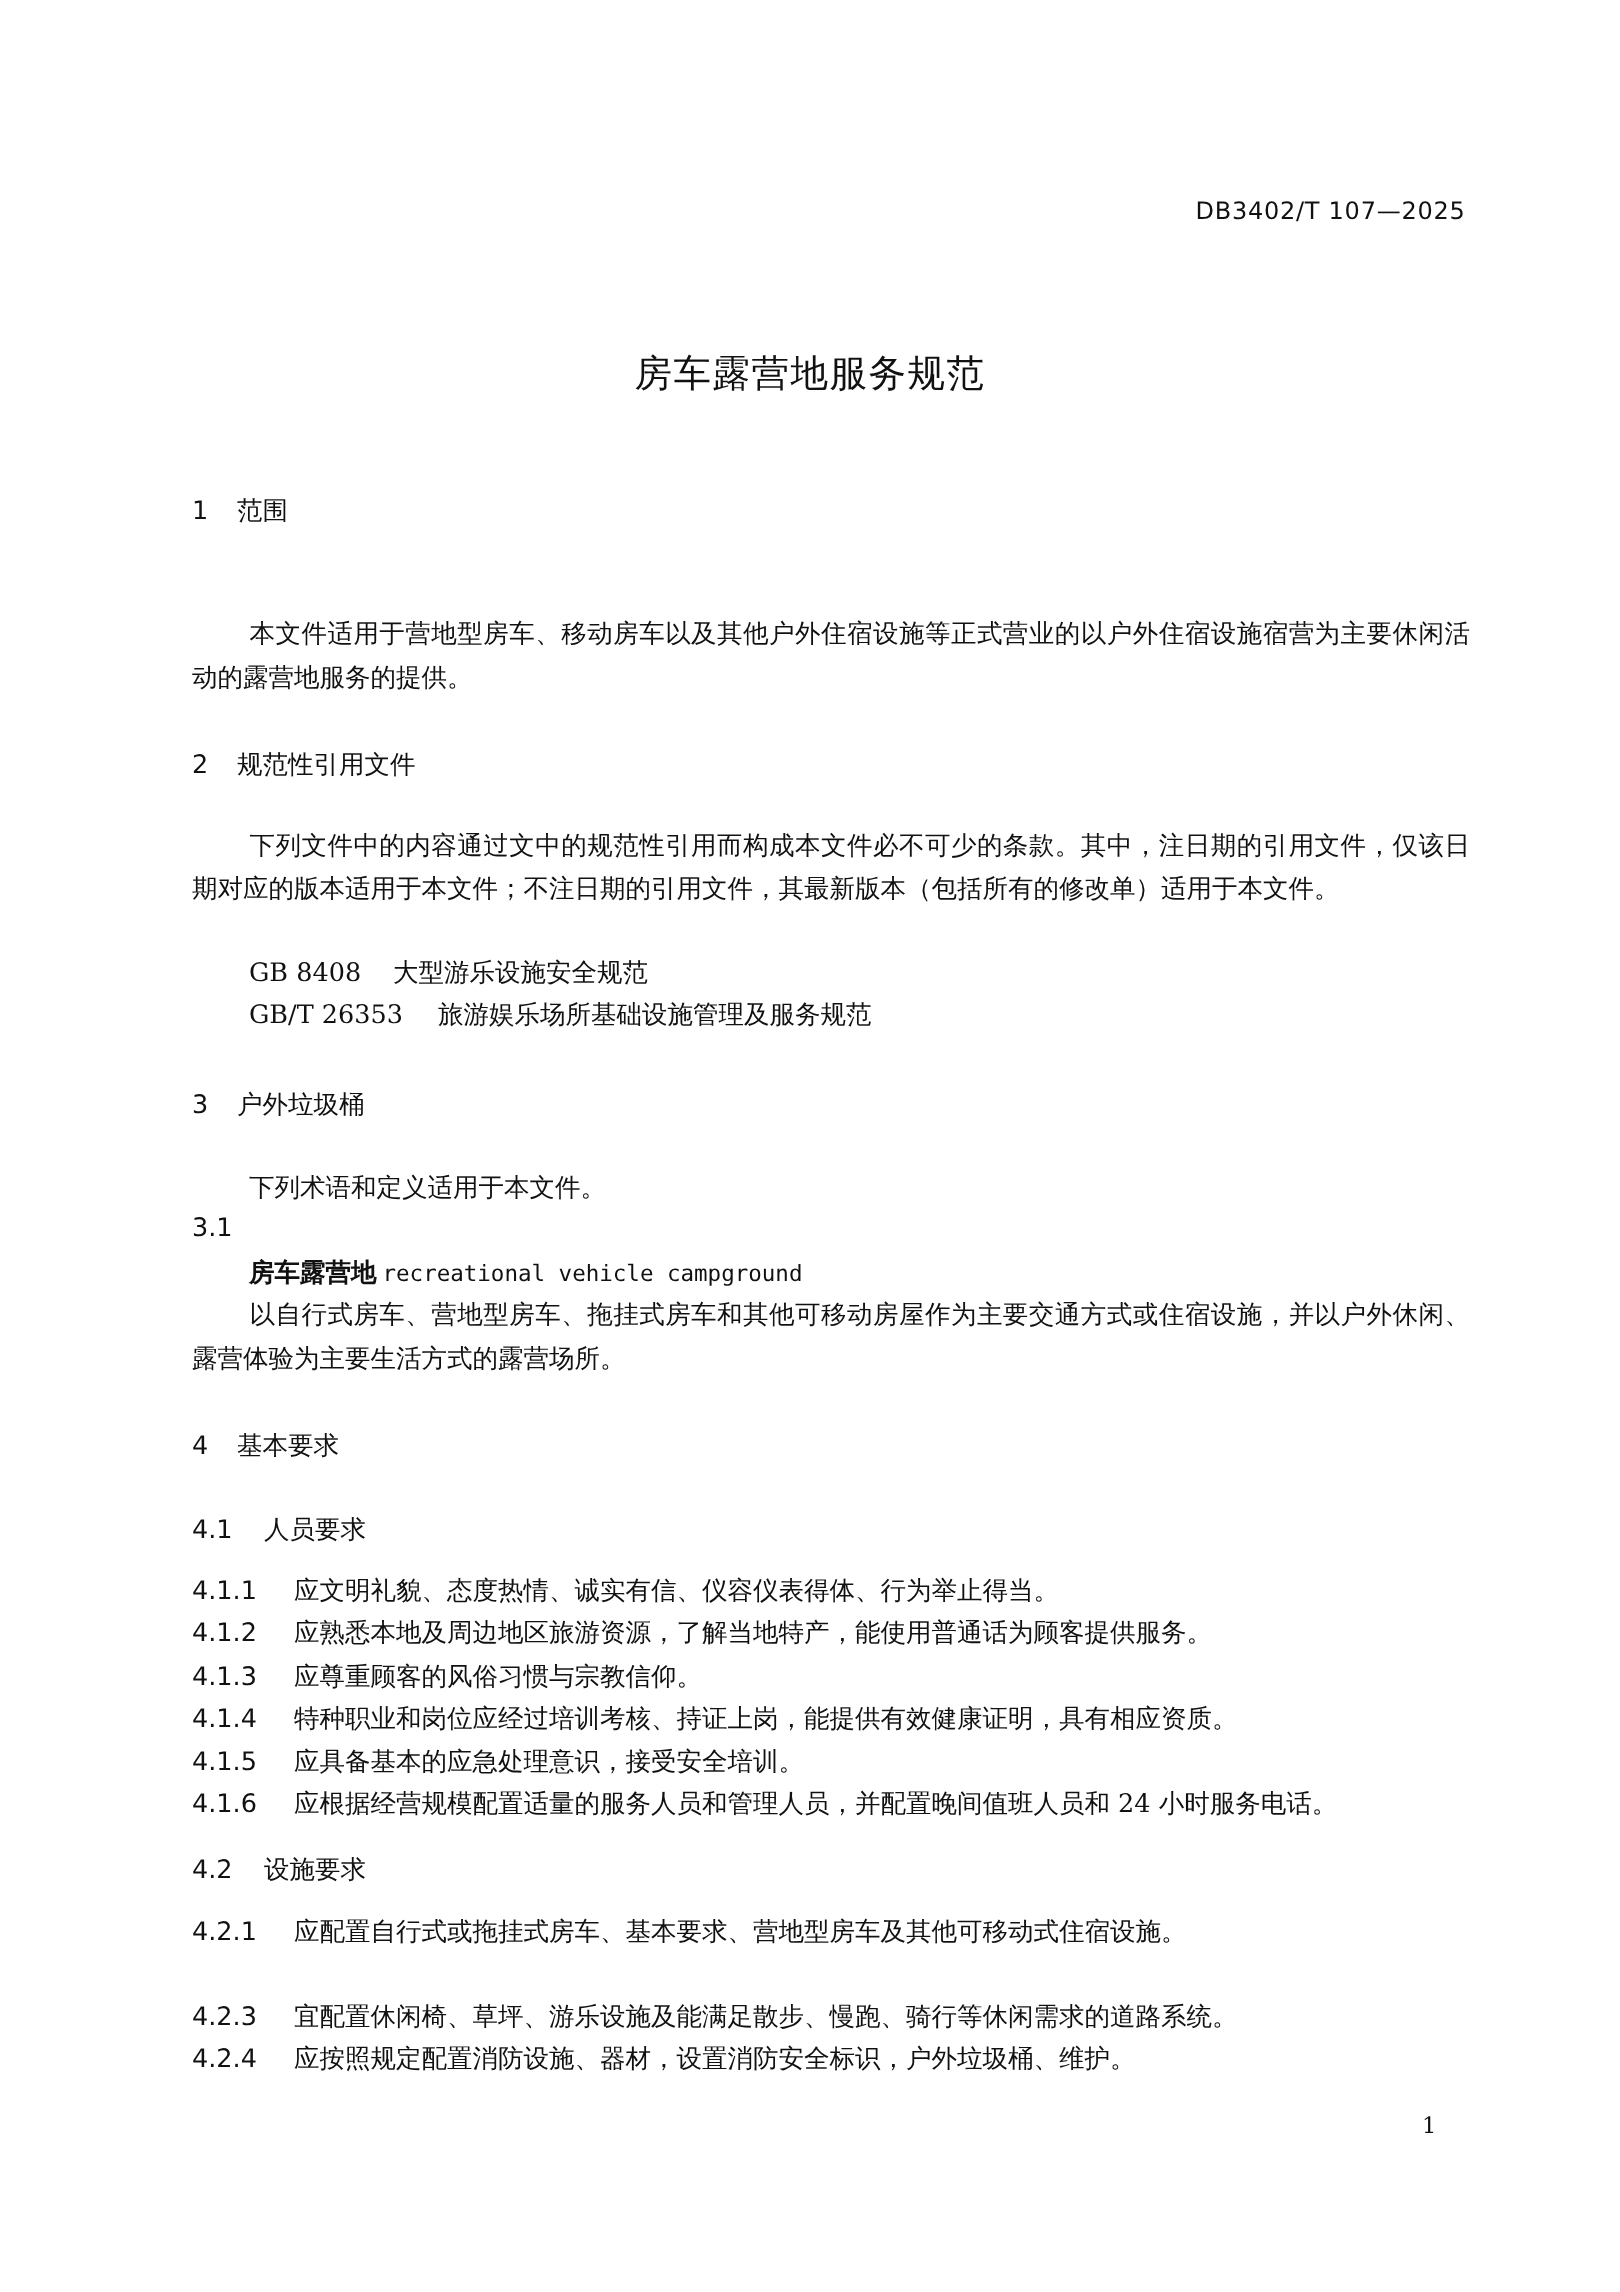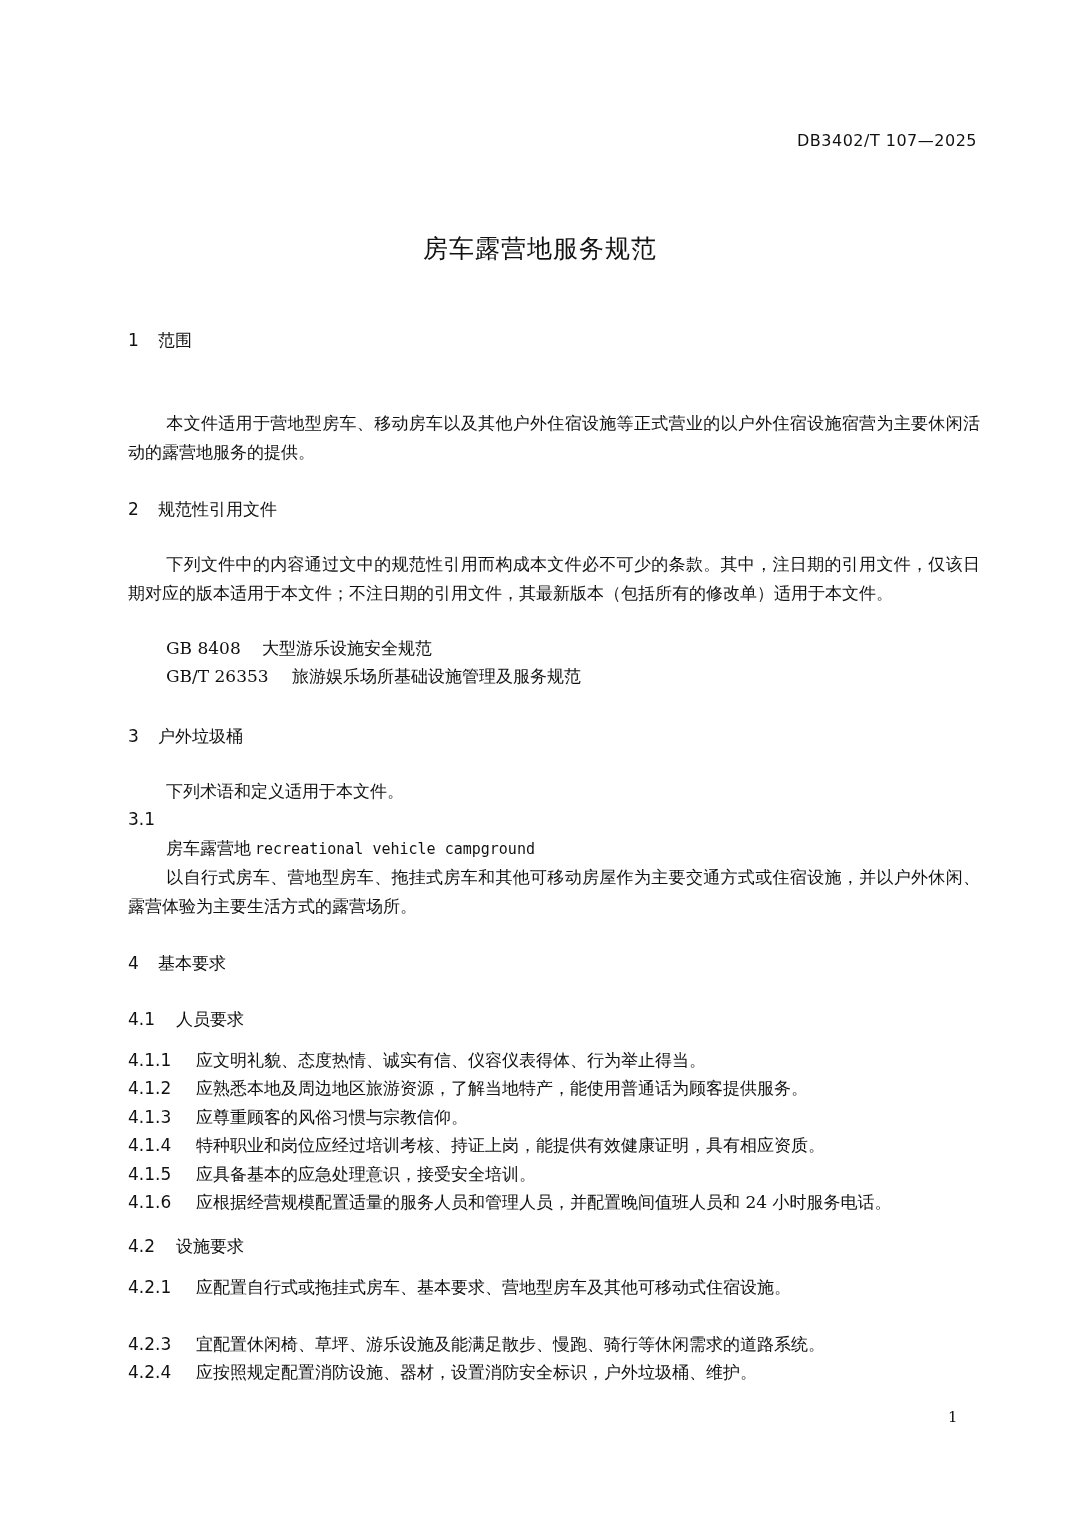--- a/index.html
+++ b/index.html
@@ -15,21 +15,21 @@
   .h1 .num { display: inline-block; width: 30px; }
   .h2 { left: 128px; font-size: 17px; }
   .h2 .num { display: inline-block; width: 48px; }
   .para { left: 128px; width: 852px; font-size: 17px; line-height: 28.5px; white-space: normal; text-align: justify; }
   .para .indent { display: inline-block; width: 38px; }
   .ref { left: 166px; font-size: 17px; }
   .ref .rcode { display: inline-block; }
   .clause { left: 128px; font-size: 17px; }
   .clause .num { display: inline-block; width: 68px; }
   .term { left: 166px; font-size: 17px; }
-  .term .zh { font-weight: normal; }
+  .term .zh { font-weight: bold; }
   .pnum { left: 948px; top: 1408px; font-size: 15px; }
 </style>
 </head>
 <body>
 
 <div class="page">
 
   <div class="abs code sans">DB3402/T 107—2025</div>
 
   <div class="abs title sans">房车露营地服务规范</div>

